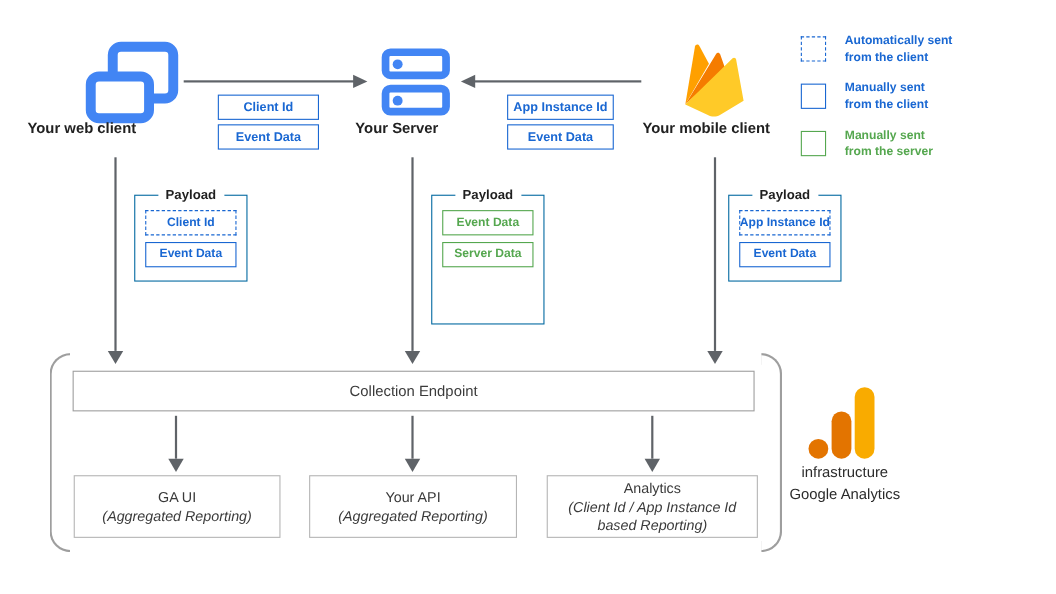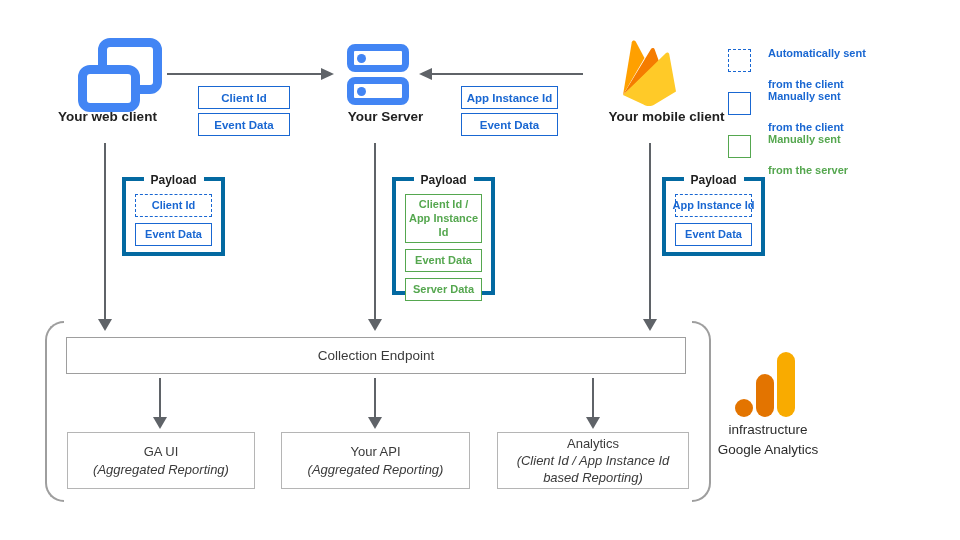--- a/index.html
+++ b/index.html
@@ -8,21 +8,21 @@
   #canvas { position:relative; width:960px; height:540px; background:#fff; overflow:hidden; }
 
   .abs { position:absolute; }
 
   
   .wc-rect { position:absolute; border:9px solid #4285F4; border-radius:12px; background:#fff; }
   .srv-row { width:62px; height:28px; border:7px solid #4285F4; border-radius:8px; background:#fff;
              display:flex; align-items:center; margin-bottom:5px; }
   .srv-dot { width:9px; height:9px; border-radius:50%; background:#4285F4; margin-left:3px; }
 
-  .client-label { position:absolute; top:109px; text-align:center; font-size:13.5px; font-weight:bold; color:#212121; }
+  .client-label { position:absolute; top:109px; font-size:13.5px; font-weight:bold; color:#212121; }
 
   
   .hline { position:absolute; height:2px; background:#5F6368; }
   .vline { position:absolute; width:2px; background:#5F6368; }
   .head-right { position:absolute; width:0; height:0; border-top:6px solid transparent; border-bottom:6px solid transparent; border-left:13px solid #5F6368; }
   .head-left  { position:absolute; width:0; height:0; border-top:6px solid transparent; border-bottom:6px solid transparent; border-right:13px solid #5F6368; }
   .head-down  { position:absolute; width:0; height:0; border-left:7px solid transparent; border-right:7px solid transparent; border-top:12px solid #5F6368; }
 
   
   .transit { position:absolute; display:flex; flex-direction:column; gap:4px; }
@@ -31,24 +31,24 @@
 
   
   .legend-row { position:absolute; left:728px; display:flex; align-items:center; gap:17px; }
   .lg-sq { width:23px; height:23px; background:#fff; flex:0 0 auto; }
   .lg-dashed-blue { border:1.5px dashed #1967D2; }
   .lg-solid-blue  { border:1.5px solid  #1967D2; }
   .lg-solid-green { border:1.5px solid  #55A74F; }
   .lg-text { font-size:11px; font-weight:bold; line-height:1.32; }
   .lg-blue  { color:#1967D2; }
   .lg-green { color:#55A74F; }
-  .lg-text span { display:block;margin-top:16px; }
-
-  
-  .payload { position:absolute; border:4px solid #0369a1; background:#fff; }
+  .lg-text span { display:block; }
+
+  
+  .payload { position:absolute; border:1px solid #0369a1; background:#fff; }
   .payload-title { position:absolute; top:-8px; left:50%; transform:translateX(-50%); background:#fff;
                    padding:0 7px; font-size:12px; font-weight:bold; color:#1f1f1f; white-space:nowrap; }
   .payload-items { display:flex; flex-direction:column; gap:6px; padding:13px 9px 9px; }
   .pitem { min-height:23px; background:#fff; display:flex; align-items:center; justify-content:center;
            font-size:11px; font-weight:bold; text-align:center; line-height:1.25; white-space:nowrap; }
   .pitem.wrap { white-space:normal; padding:3px 1px; }
   .b-dashed { border:1.5px dashed #1967D2; color:#1967D2; }
   .b-solid  { border:1.5px solid  #1967D2; color:#1967D2; }
   .g-solid  { border:1.5px solid  #55A74F; color:#55A74F; }
 
@@ -159,21 +159,20 @@
     <div class="payload-title">Payload</div>
     <div class="payload-items">
       <div class="pitem b-dashed">Client Id</div>
       <div class="pitem b-solid">Event Data</div>
     </div>
   </div>
 
   <div class="payload" style="left:392px; top:177px; width:103px; height:118px;">
     <div class="payload-title">Payload</div>
     <div class="payload-items">
-      <div class="pitem g-solid wrap" style="min-height:34px;">Client Id / App Instance Id</div>
       <div class="pitem g-solid">Event Data</div>
       <div class="pitem g-solid">Server Data</div>
     </div>
   </div>
 
   <div class="payload" style="left:662px; top:177px; width:103px; height:79px;">
     <div class="payload-title">Payload</div>
     <div class="payload-items">
       <div class="pitem b-dashed">App Instance Id</div>
       <div class="pitem b-solid">Event Data</div>

